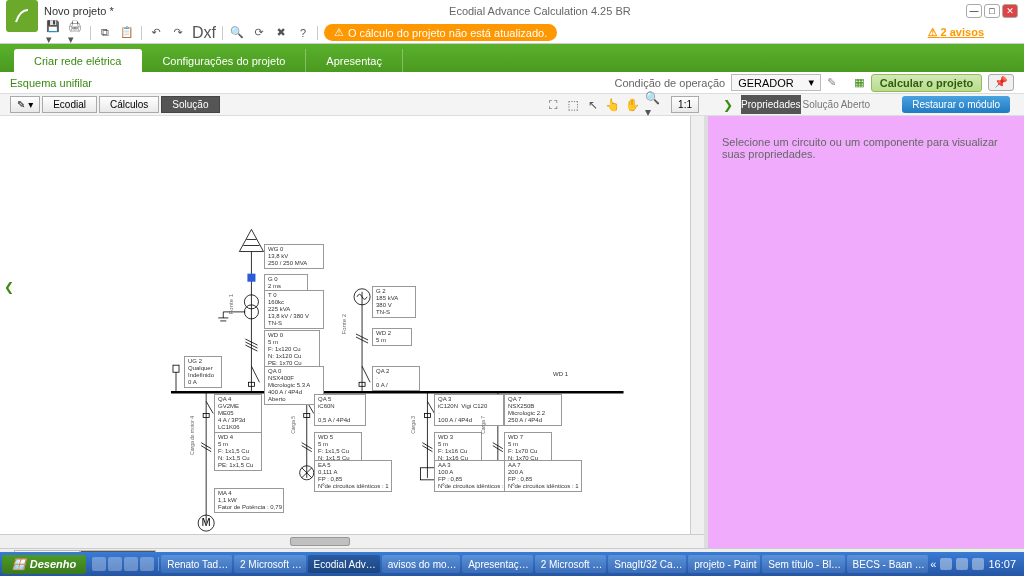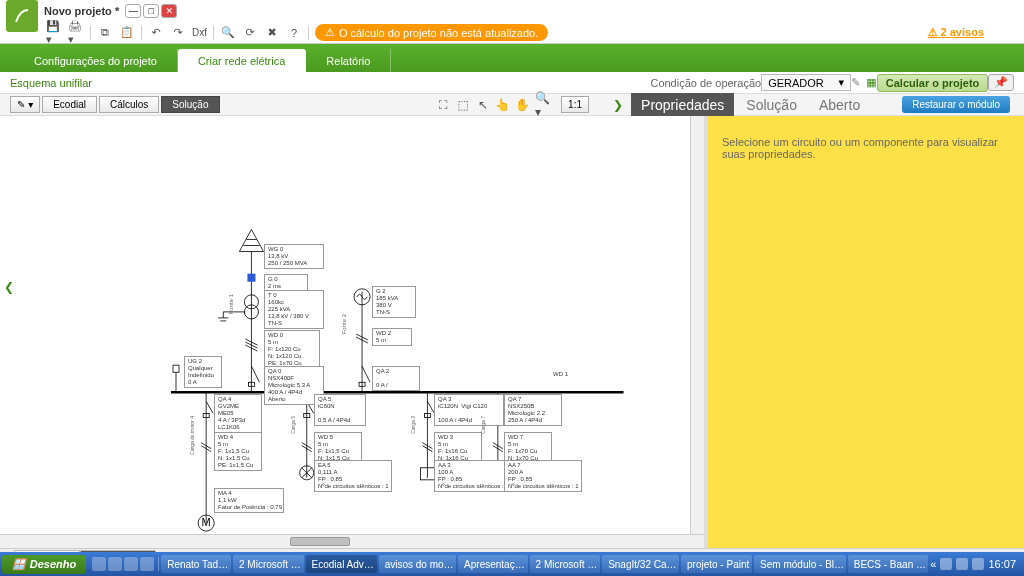--- a/index.html
+++ b/index.html
@@ -1,42 +1,42 @@
 <!DOCTYPE html>
 <html><head>
 <meta charset="utf-8">
 <style>
 * { margin: 0; padding: 0; box-sizing: border-box; font-family: Tahoma, Arial, sans-serif; font-size: 11px; }
 body { background: #e8e8e8; width: 1024px; height: 576px; overflow: hidden; position: relative; }
 
 
 .titlebar { height: 22px; background: #fff; display: flex; align-items: center; padding: 0 6px; gap: 6px; }
 .titlebar .logo { width: 32px; height: 32px; background: #6aa92a; border-radius: 3px; display: flex; align-items: center; justify-content: center; position: relative; top: 5px; }
-.titlebar .proj { color: #333; font-weight: bold; }
+.titlebar .proj { color: #333; font-weight: normal; }
 .titlebar .appname { flex: 1; text-align: center; color: #666; }
 .winctl { display: flex; gap: 2px; }
 .winctl span { width: 16px; height: 14px; border: 1px solid #aaa; border-radius: 3px; display: flex; align-items: center; justify-content: center; font-size: 9px; cursor: pointer; }
 .winctl .close { background: #d44; color: #fff; }
 
 
 .toolbar { height: 22px; background: #fff; border-bottom: 1px solid #ccc; display: flex; align-items: center; padding: 0 40px 0 46px; gap: 6px; }
 .tbico { width: 16px; height: 16px; display: flex; align-items: center; justify-content: center; color: #555; cursor: pointer; }
 .tbsep { width: 1px; height: 14px; background: #ccc; }
 .warnpill { background: #ff9800; color: #fff; padding: 2px 10px; border-radius: 10px; display: flex; align-items: center; gap: 4px; }
 .avisos { margin-left: auto; color: #ff9800; font-weight: bold; text-decoration: underline; cursor: pointer; }
 
 
 .greenbar { height: 28px; background: linear-gradient(#5ab12c,#4a9a20); display: flex; align-items: flex-end; padding: 0 14px; }
 .gtab { padding: 6px 20px 5px; color: #fff; cursor: pointer; border-right: 1px solid rgba(255,255,255,.3); }
 .gtab.active { background: #fff; color: #3a8a10; border-radius: 3px 3px 0 0; }
 
 
 .subrow { height: 22px; background: #fff; border-bottom: 1px solid #ddd; display: flex; align-items: center; padding: 0 10px; gap: 10px; }
 .subrow .title { color: #3a8a10; font-weight: normal; }
-.subrow .right { margin-left: auto; display: flex; align-items: center; }
+.subrow .right { margin-left: auto; display: flex; align-items: center; gap: 6px; }
 .combo { border: 1px solid #bbb; padding: 1px 6px; background: #f7f7f7; min-width: 90px; font-size: 10px; display: flex; align-items: center; justify-content: space-between; }
 .calcbtn { background: linear-gradient(#d4e8b8,#b9db8e); border: 1px solid #8fbf50; padding: 2px 8px; border-radius: 3px; color: #2d5f0a; font-weight: bold; cursor: pointer; }
 .pinbtn { border: 1px solid #aaa; padding: 1px 5px; border-radius: 3px; background: #f0f0f0; cursor: pointer; }
 
 
 .drawrow { height: 22px; background: #f4f4f4; border-bottom: 1px solid #ddd; display: flex; align-items: center; padding: 0 10px; gap: 4px; }
 .drawrow .left { display: flex; align-items: center; gap: 2px; }
 .segbtn { border: 1px solid #aaa; padding: 2px 10px; background: linear-gradient(#fff,#e8e8e8); cursor: pointer; font-size: 10px; }
 .segbtn.dark { background: #555; color: #fff; border-color: #444; }
 .drawrow .mid { margin-left: auto; display: flex; gap: 4px; align-items: center; }
@@ -44,22 +44,22 @@
 .ico { width: 16px; height: 16px; display: flex; align-items: center; justify-content: center; color: #555; cursor: pointer; font-size: 12px; }
 
 
 .main { display: flex; height: 432px; }
 .canvas-wrap { flex: 1; background: #fff; position: relative; overflow: hidden; }
 .canvas { position: absolute; inset: 0; }
 .scrollh { position: absolute; bottom: 0; left: 0; right: 0; height: 14px; background: #f0f0f0; border-top: 1px solid #ccc; }
 .scrollh .thumb { position: absolute; left: 290px; width: 60px; top: 2px; bottom: 2px; background: #c0c0c0; border: 1px solid #999; border-radius: 2px; }
 .scrollv { position: absolute; top: 0; bottom: 14px; right: 0; width: 14px; background: #f0f0f0; border-left: 1px solid #ccc; }
 
-.sidepanel { width: 320px; background: #fde047; border-left: 4px solid #ddd; display: flex; flex-direction: column; align-items: center; }
-.stab { padding: 4px 10px; color: #777; cursor: pointer; font-size: 14px; }
+.sidepanel { width: 320px; background: #f0abfc; border-left: 4px solid #ddd; display: flex; flex-direction: column; align-items: center; }
+.stab { padding: 4px 0; color: #777; cursor: pointer; font-size: 10px; }
 .stab.active { background: #555; color: #fff; }
 .bluebtn { margin: 4px 8px 0 auto; background: linear-gradient(#4aa3e0,#1f7ac1); color: #fff; border-radius: 3px; padding: 3px 10px; cursor: pointer; font-size: 10px; }
 .placeholder { flex: 1; display: flex; justify-content: center; padding: 20px 14px; color: #666; text-align: left; }
 
 
 .bottomtabs { height: 20px; background: #eee; border-top: 1px solid #ccc; display: flex; align-items: center; padding-left: 14px; gap: 0; }
 .btab { padding: 3px 12px; border: 1px solid #bbb; border-bottom: none; background: #f4f4f4; font-size: 10px; cursor: pointer; }
 .btab.active { background: #555; color: #fff; }
 .grip { height: 8px; background: #f0f0f0; }
 
@@ -83,51 +83,52 @@
 </head>
 <body>
 
 <div class="titlebar">
   <div class="logo">
       <svg width="20" height="20" viewBox="0 0 20 20">
         <path d="M4 16 Q8 4 16 4" stroke="#fff" stroke-width="2" fill="none"></path>
       </svg>
     </div>
   <span class="proj">Novo projeto *</span>
+  <span class="appname">Ecodial Advance Calculation 4.25 BR</span>
   <div class="winctl">
     <span>—</span>
     <span>□</span>
     <span class="close">✕</span>
   </div>
 </div>
 
 <div class="toolbar">
   <span class="tbico">💾▾</span>
   <span class="tbico">🖨▾</span>
   <span class="tbsep"></span>
   <span class="tbico">⧉</span>
   <span class="tbico">📋</span>
   <span class="tbsep"></span>
   <span class="tbico">↶</span>
   <span class="tbico">↷</span>
-  <span class="tbico" style="width:auto;font-size:10px">Dxf</span>
+  <span class="tbico" style="width:auto;font-size:16px">Dxf</span>
   <span class="tbsep"></span>
   <span class="tbico">🔍</span>
   <span class="tbico">⟳</span>
   <span class="tbico">✖</span>
   <span class="tbico">?</span>
   <span class="tbsep"></span>
   <span class="warnpill">⚠ <span>O cálculo do projeto não está atualizado.</span></span>
   <a class="avisos">⚠ <span>2 avisos</span></a>
 </div>
 
 <div class="greenbar">
+  <div class="gtab active">Criar rede elétrica</div>
   <div class="gtab">Configurações do projeto</div>
-  <div class="gtab active">Criar rede elétrica</div>
-  <div class="gtab">Relatório</div>
+  <div class="gtab">Apresentaç</div>
 </div>
 
 <div class="subrow">
   <span class="title">Esquema unifilar</span>
   <div class="right">
     <span style="color:#666">Condição de operação</span>
     <div class="combo">
         <span>GERADOR</span>
         <span>▾</span>
       </div>
@@ -403,21 +404,21 @@
     <span></span>
   </div>
   <div class="task">Renato Tad…</div>
   <div class="task">2 Microsoft …</div>
   <div class="task active">Ecodial Adv…</div>
   <div class="task">avisos do mo…</div>
   <div class="task">Apresentaç…</div>
   <div class="task">2 Microsoft …</div>
   <div class="task">SnagIt/32 Ca…</div>
   <div class="task">projeto - Paint</div>
-  <div class="task">Sem módulo - Bl…</div>
+  <div class="task">Sem título - Bl…</div>
   <div class="task">BECS - Baan …</div>
   <div class="tray">
     <span>«</span>
       <span class="ic"></span>
       <span class="ic"></span>
       <span class="ic"></span>
     <span>16:07</span>
   </div>
 </div>
 

